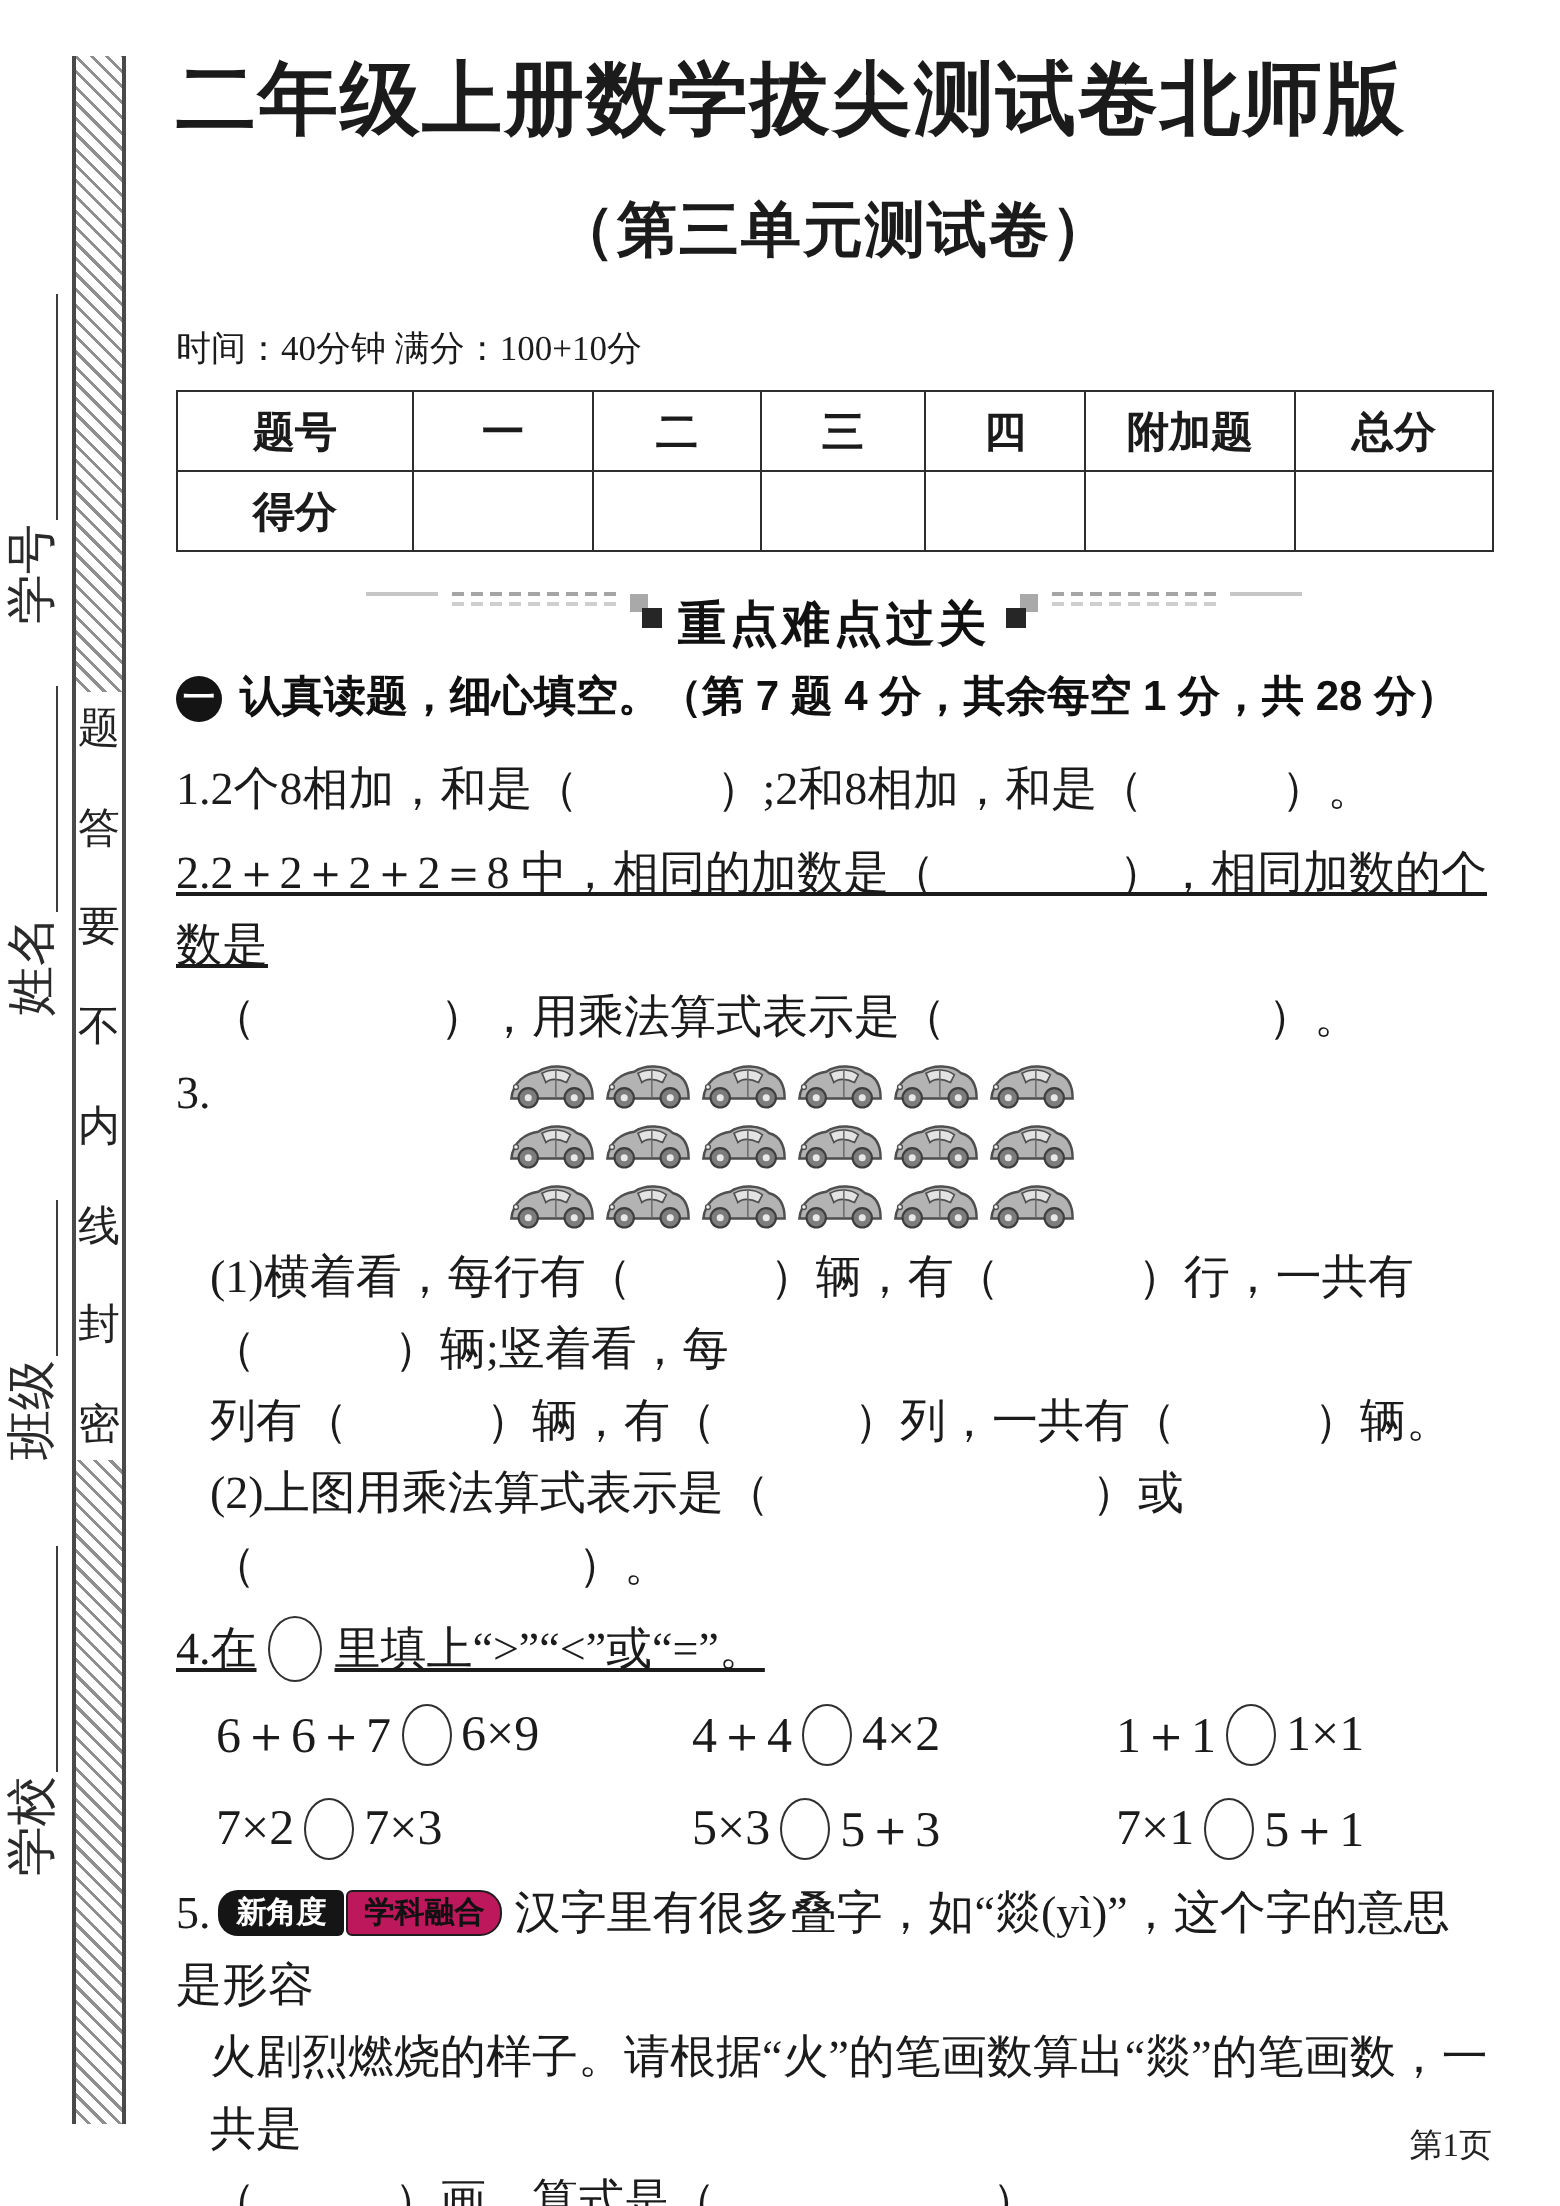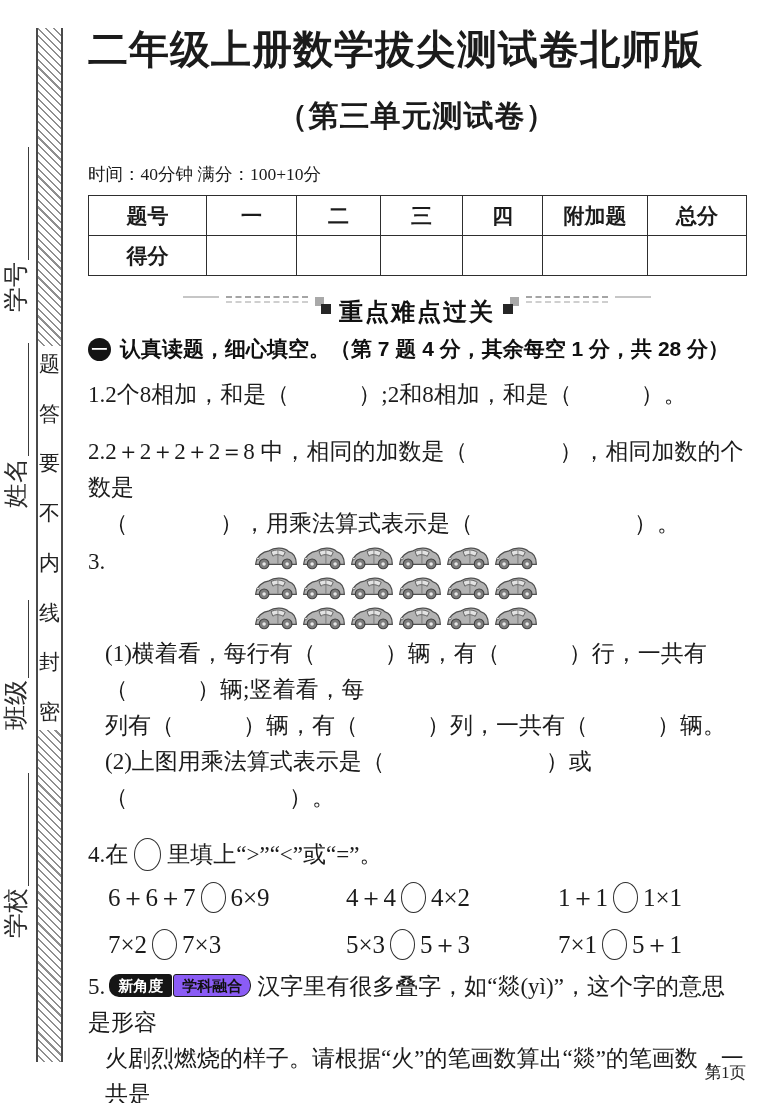--- a/index.html
+++ b/index.html
@@ -118,21 +118,21 @@
   .sec-icon {
     flex: 0 0 auto;
     width: 23px; height: 23px; border-radius: 50%;
     background: #141414; color: #fff;
     font-size: 16px; line-height: 23px; text-align: center; font-weight: 700;
   }
 
   .q { font-size: 23px; line-height: 36px; color: #1b1b1b; }
   .indent { padding-left: 17px; }
   .m-top-lg { margin-top: 13px; }
-  .m-top-sm { margin-top: 21px; }
+  .m-top-sm { margin-top: 6px; text-decoration: underline; }
 
   
   .q3-head { margin-top: 2px; display: flex; align-items: flex-start; }
   .cars-grid { margin-left: 148px; display: flex; flex-direction: column; gap: 4px; }
   .car-row { display: flex; gap: 2px; }
   .car { display: inline-block; line-height: 0; }
 
   
   .circ-inline {
     display: inline-block; width: 27px; height: 33px;
@@ -157,21 +157,21 @@
   .badge-dark {
     display: inline-block;
     background: #151515; color: #fff;
     font-family: "Liberation Sans", "DejaVu Sans", sans-serif;
     font-weight: 700; font-size: 15px; line-height: 21px;
     padding: 1px 9px; border-radius: 10px 3px 3px 10px;
     vertical-align: 3px; margin: 0 1px 0 4px;
   }
   .badge-outline {
     display: inline-block;
-    background: #8b5cf6; color: #111; border: 1.8px solid #1d1d1d;
+    background: #be185d; color: #111; border: 1.8px solid #1d1d1d;
     font-family: "Liberation Sans", "DejaVu Sans", sans-serif;
     font-weight: 700; font-size: 15px; line-height: 19px;
     padding: 1px 8px; border-radius: 3px 11px 11px 3px;
     vertical-align: 3px; margin-right: 6px;
   }
 
   .footer {
     position: absolute; left: 88px; top: 1062px; width: 658px;
     text-align: right; font-size: 16.5px; color: #222;
   }

